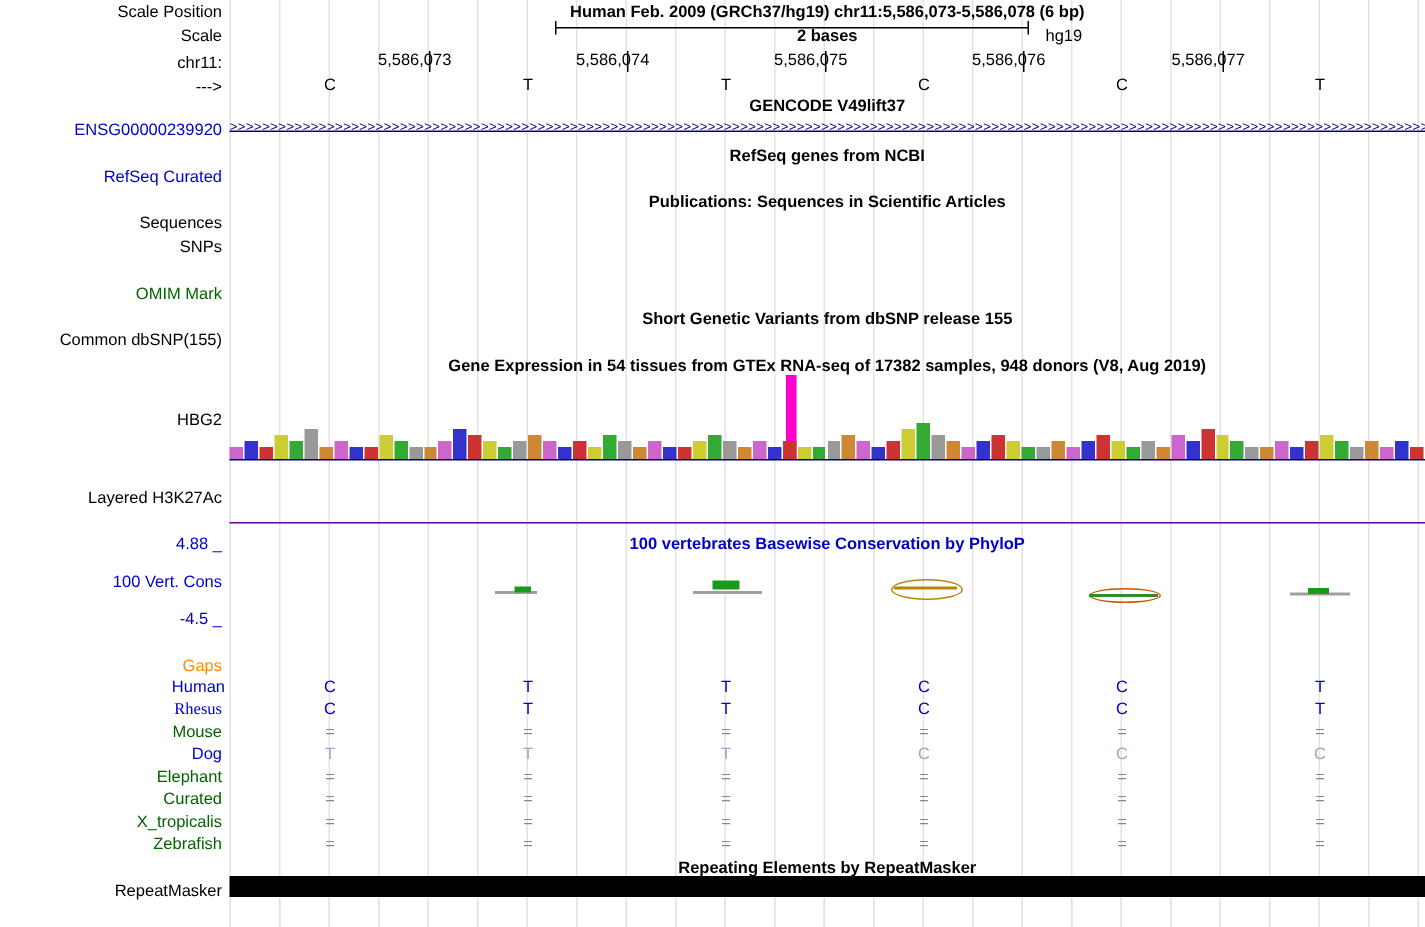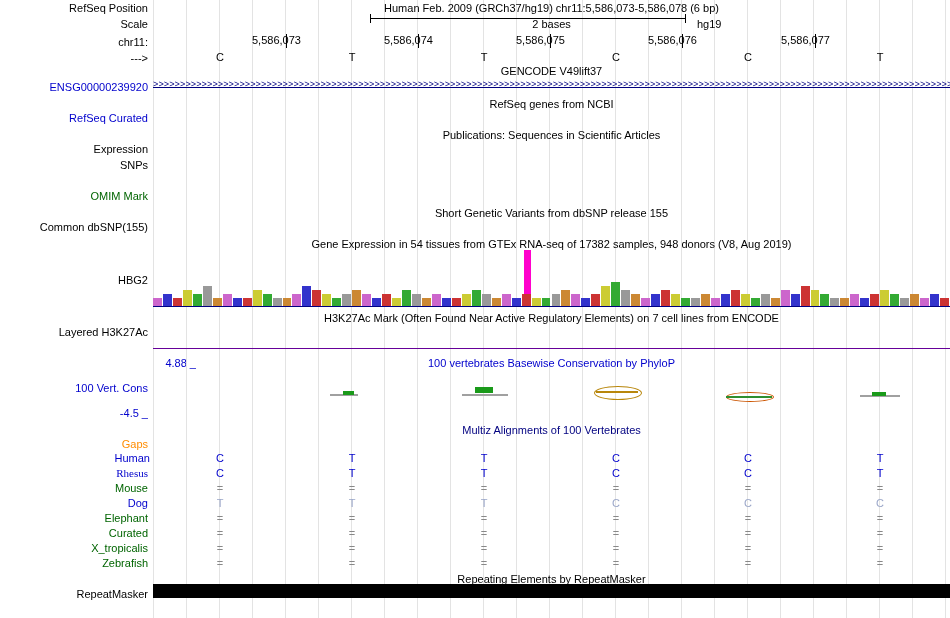--- a/index.html
+++ b/index.html
@@ -10,21 +10,21 @@
     font-size:11px;
     color:#000;
     overflow:hidden;
     position:relative;
   }
   #root{position:relative;width:950px;height:618px;}
 
   
   .abs{position:absolute;}
   .lbl{position:absolute;text-align:right;white-space:nowrap;}
-  .ctr{position:absolute;text-align:center;white-space:nowrap;}
+  .ctr{position:absolute;text-align:center;white-space:nowrap;font-weight:bold;}
 
   
   #trackarea{
     position:absolute;left:153px;top:0;width:797px;height:618px;
   }
   .vgrid{position:absolute;top:0;bottom:0;width:1px;background:#e3e3e3;}
 
   
   .baseletter{position:absolute;text-align:center;font-size:11px;}
 
@@ -57,34 +57,34 @@
 
   .repeatmaskerband{position:absolute;background:#000;}
 
   .dashcell{position:absolute;text-align:center;font-size:11px;}
 </style>
 </head>
 <body>
 
 <div id="root">
 
-  <div class="lbl" style="left:0;width:148px;top:2px;">RefSeq Position</div>
+  <div class="lbl" style="left:0;width:148px;top:2px;">Scale Position</div>
   <div class="lbl" style="left:0;width:148px;top:18px;">Scale</div>
   <div class="lbl" style="left:0;width:148px;top:36px;">chr11:</div>
   <div class="lbl" style="left:0;width:148px;top:52px;">---&gt;</div>
 
   <div class="lbl blue" style="left:0;width:148px;top:81px;">ENSG00000239920</div>
   <div class="lbl blue" style="left:0;width:148px;top:112px;">RefSeq Curated</div>
-  <div class="lbl" style="left:0;width:148px;top:143px;">Expression</div>
+  <div class="lbl" style="left:0;width:148px;top:143px;">Sequences</div>
   <div class="lbl" style="left:0;width:148px;top:159px;">SNPs</div>
   <div class="lbl green" style="left:0;width:148px;top:190px;">OMIM Mark</div>
   <div class="lbl" style="left:0;width:148px;top:221px;">Common dbSNP(155)</div>
   <div class="lbl" style="left:0;width:148px;top:274px;">HBG2</div>
   <div class="lbl" style="left:0;width:148px;top:326px;">Layered H3K27Ac</div>
-  <div class="lbl blue" style="left:0;width:148px;top:357px;padding-left:48px;">4.88 _</div>
+  <div class="lbl blue" style="left:0;width:148px;top:357px;">4.88 _</div>
   <div class="lbl blue" style="left:0;width:148px;top:382px;">100 Vert. Cons</div>
   <div class="lbl blue" style="left:0;width:148px;top:407px;">-4.5 _</div>
   <div class="lbl orange" style="left:0;width:148px;top:438px;">Gaps</div>
 
   <div class="lbl blue" style="left:2px;width:148px;top:452px;">Human</div>
   <div class="lbl blue" style="left:0;width:148px;top:467px;font-family:Liberation Serif, serif;">Rhesus</div>
   <div class="lbl green" style="left:0;width:148px;top:482px;">Mouse</div>
   <div class="lbl blue" style="left:0;width:148px;top:497px;">Dog</div>
   <div class="lbl green" style="left:0;width:148px;top:512px;">Elephant</div>
   <div class="lbl green" style="left:0;width:148px;top:527px;">Curated</div>
@@ -238,40 +238,38 @@
       <div class="histobar" style="left: 707.337px; width: 8.9625px; height: 8px; background: rgb(51, 51, 204);"></div>
       <div class="histobar" style="left: 717.3px; width: 8.9625px; height: 12px; background: rgb(204, 51, 51);"></div>
       <div class="histobar" style="left: 727.263px; width: 8.9625px; height: 16px; background: rgb(204, 204, 51);"></div>
       <div class="histobar" style="left: 737.225px; width: 8.9625px; height: 12px; background: rgb(51, 170, 51);"></div>
       <div class="histobar" style="left: 747.188px; width: 8.9625px; height: 8px; background: rgb(153, 153, 153);"></div>
       <div class="histobar" style="left: 757.15px; width: 8.9625px; height: 12px; background: rgb(204, 136, 51);"></div>
       <div class="histobar" style="left: 767.112px; width: 8.9625px; height: 8px; background: rgb(204, 102, 204);"></div>
       <div class="histobar" style="left: 777.075px; width: 8.9625px; height: 12px; background: rgb(51, 51, 204);"></div>
       <div class="histobar" style="left: 787.038px; width: 8.9625px; height: 8px; background: rgb(204, 51, 51);"></div>
     </div>
-  <div class="ctr" style="left:153px;width:797px;top:312px;">H3K27Ac Mark (Often Found Near Active Regulatory Elements) on 7 cell lines from ENCODE</div>
   <div class="abs" style="left:153px;top:348px;width:797px;height:1px;background:#660099;"></div>
 
   <div class="ctr blue" style="left:153px;width:797px;top:357px;">100 vertebrates Basewise Conservation by PhyloP</div>
   <div class="abs" style="left:330px;top:394px;width:28px;height:2px;background:#a0a0a0;"></div>
   <div class="abs" style="left:343px;top:391px;width:11px;height:4px;background:#1a9a1a;"></div>
 
   <div class="abs" style="left:462px;top:394px;width:46px;height:2px;background:#a0a0a0;"></div>
   <div class="abs" style="left:475px;top:387px;width:18px;height:6px;background:#1a9a1a;"></div>
 
   <div class="abs" style="left:594px;top:386px;width:46px;height:12px;border:1px solid #b8860b;border-radius:50%;"></div>
   <div class="abs" style="left:596px;top:391px;width:42px;height:2px;background:#b8860b;"></div>
 
   <div class="abs" style="left:726px;top:392px;width:46px;height:8px;border:1px solid #cc5500;border-radius:50%;"></div>
   <div class="abs" style="left:726px;top:396px;width:46px;height:2px;background:#2f8f2f;"></div>
 
   <div class="abs" style="left:860px;top:395px;width:40px;height:2px;background:#a0a0a0;"></div>
   <div class="abs" style="left:872px;top:392px;width:14px;height:4px;background:#1a9a1a;"></div>
 
-  <div class="ctr darkblue" style="left:153px;width:797px;top:424px;">Multiz Alignments of 100 Vertebrates</div>
 
   <div id="alignment">
       <div class="dashcell" style="left: 200px; top: 452px; width: 40px; color: rgb(0, 0, 204);">C</div>
       <div class="dashcell" style="left: 332px; top: 452px; width: 40px; color: rgb(0, 0, 204);">T</div>
       <div class="dashcell" style="left: 464px; top: 452px; width: 40px; color: rgb(0, 0, 204);">T</div>
       <div class="dashcell" style="left: 596px; top: 452px; width: 40px; color: rgb(0, 0, 204);">C</div>
       <div class="dashcell" style="left: 728px; top: 452px; width: 40px; color: rgb(0, 0, 204);">C</div>
       <div class="dashcell" style="left: 860px; top: 452px; width: 40px; color: rgb(0, 0, 204);">T</div>
       <div class="dashcell" style="left: 200px; top: 467px; width: 40px; color: rgb(0, 0, 204);">C</div>
       <div class="dashcell" style="left: 332px; top: 467px; width: 40px; color: rgb(0, 0, 204);">T</div>

